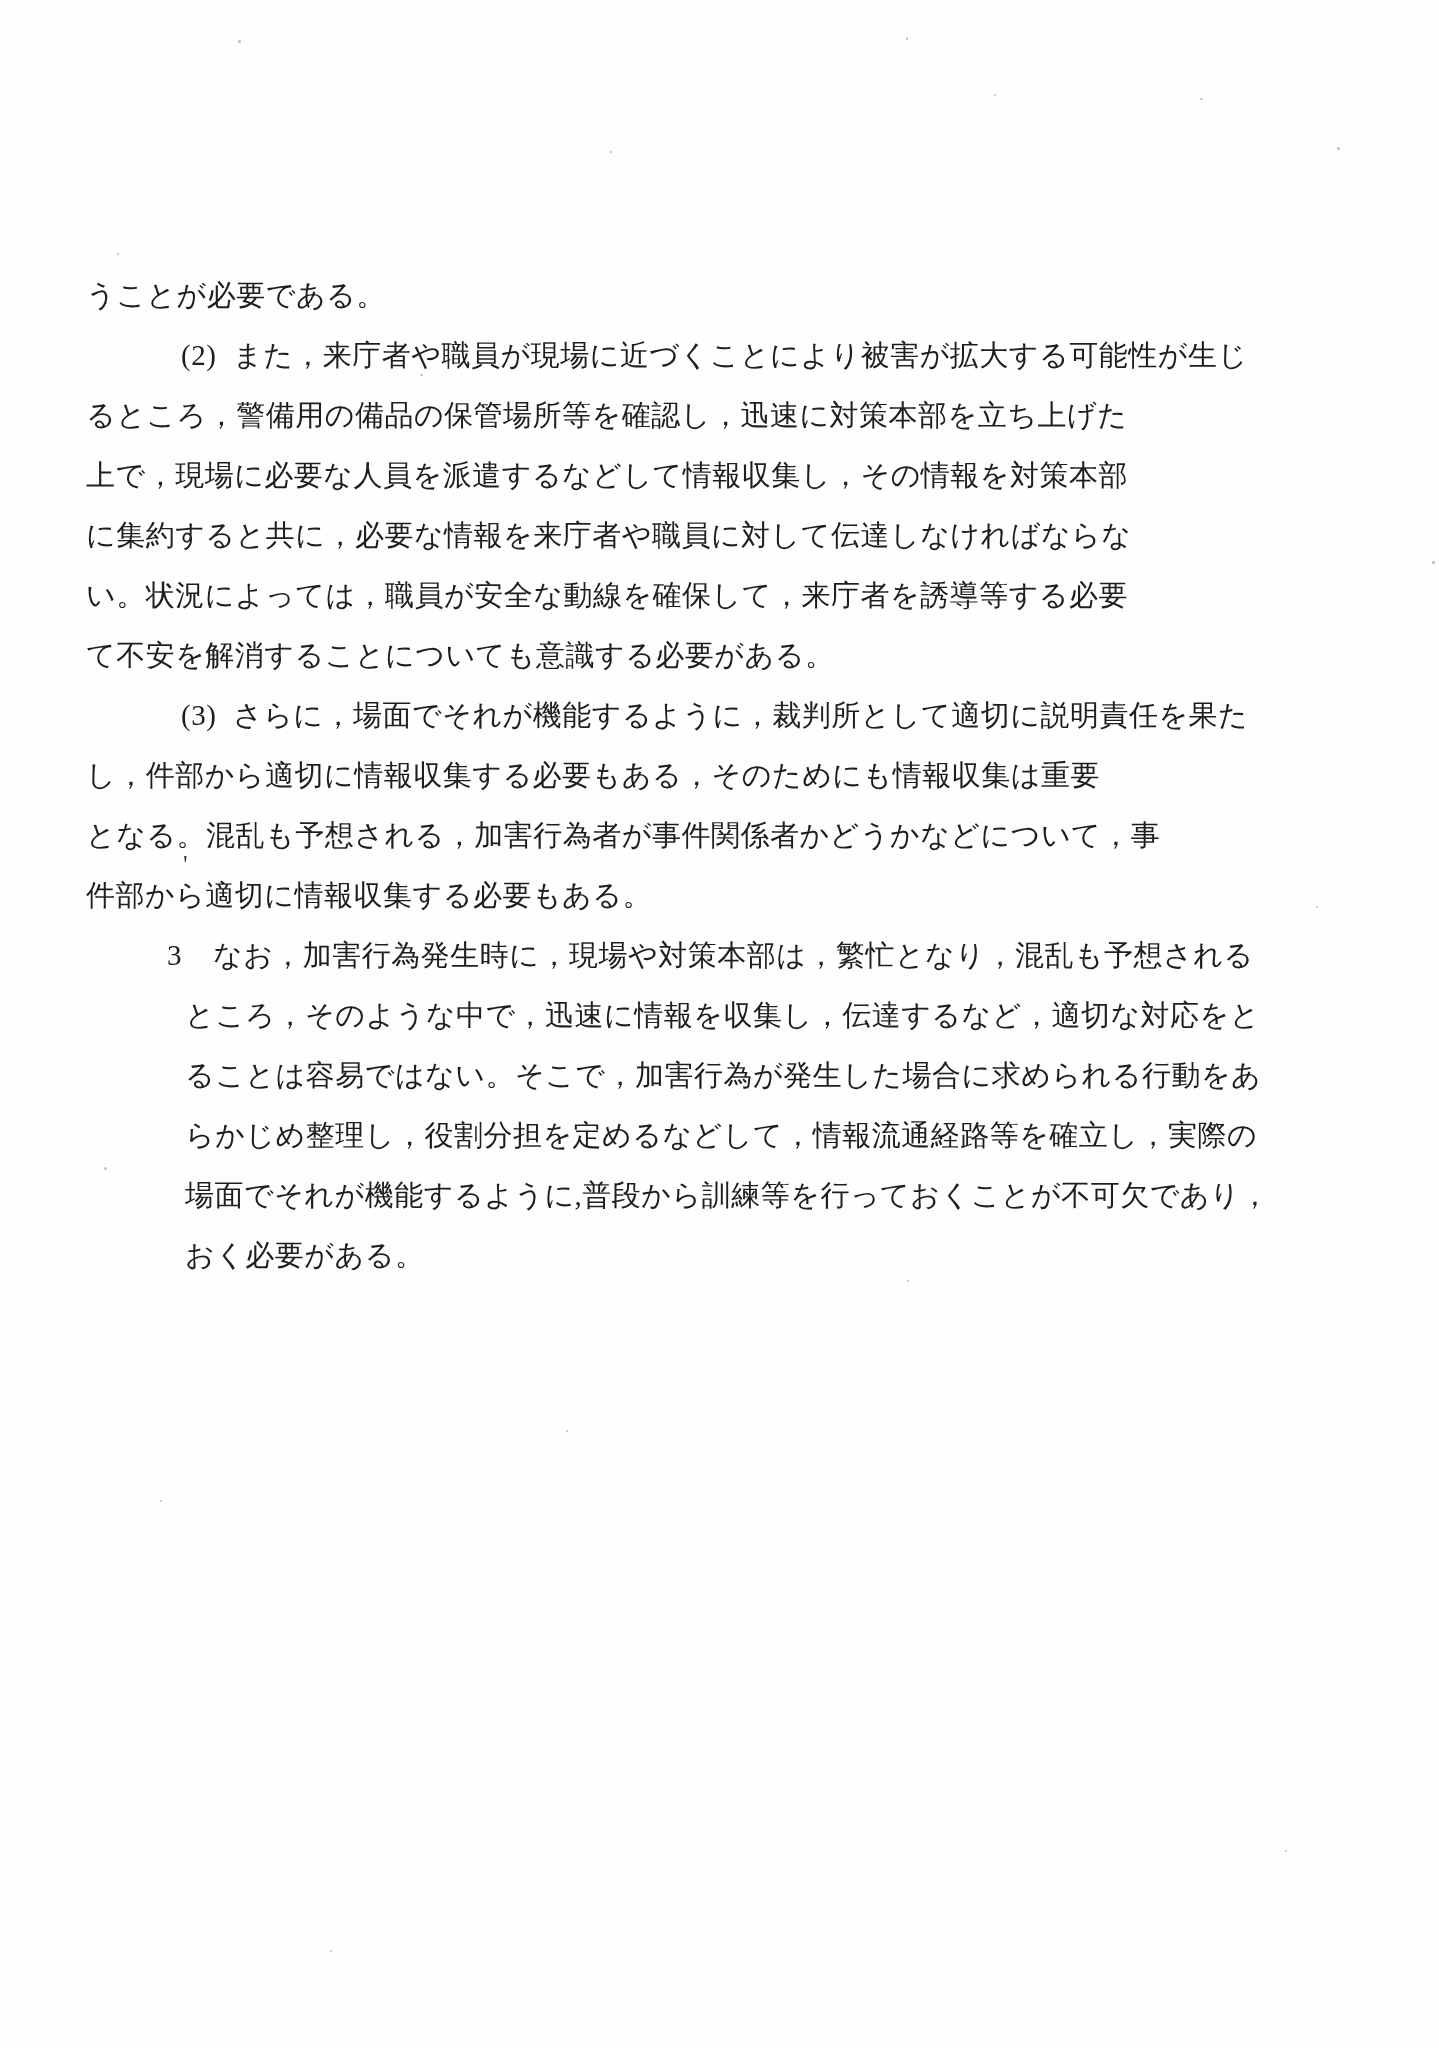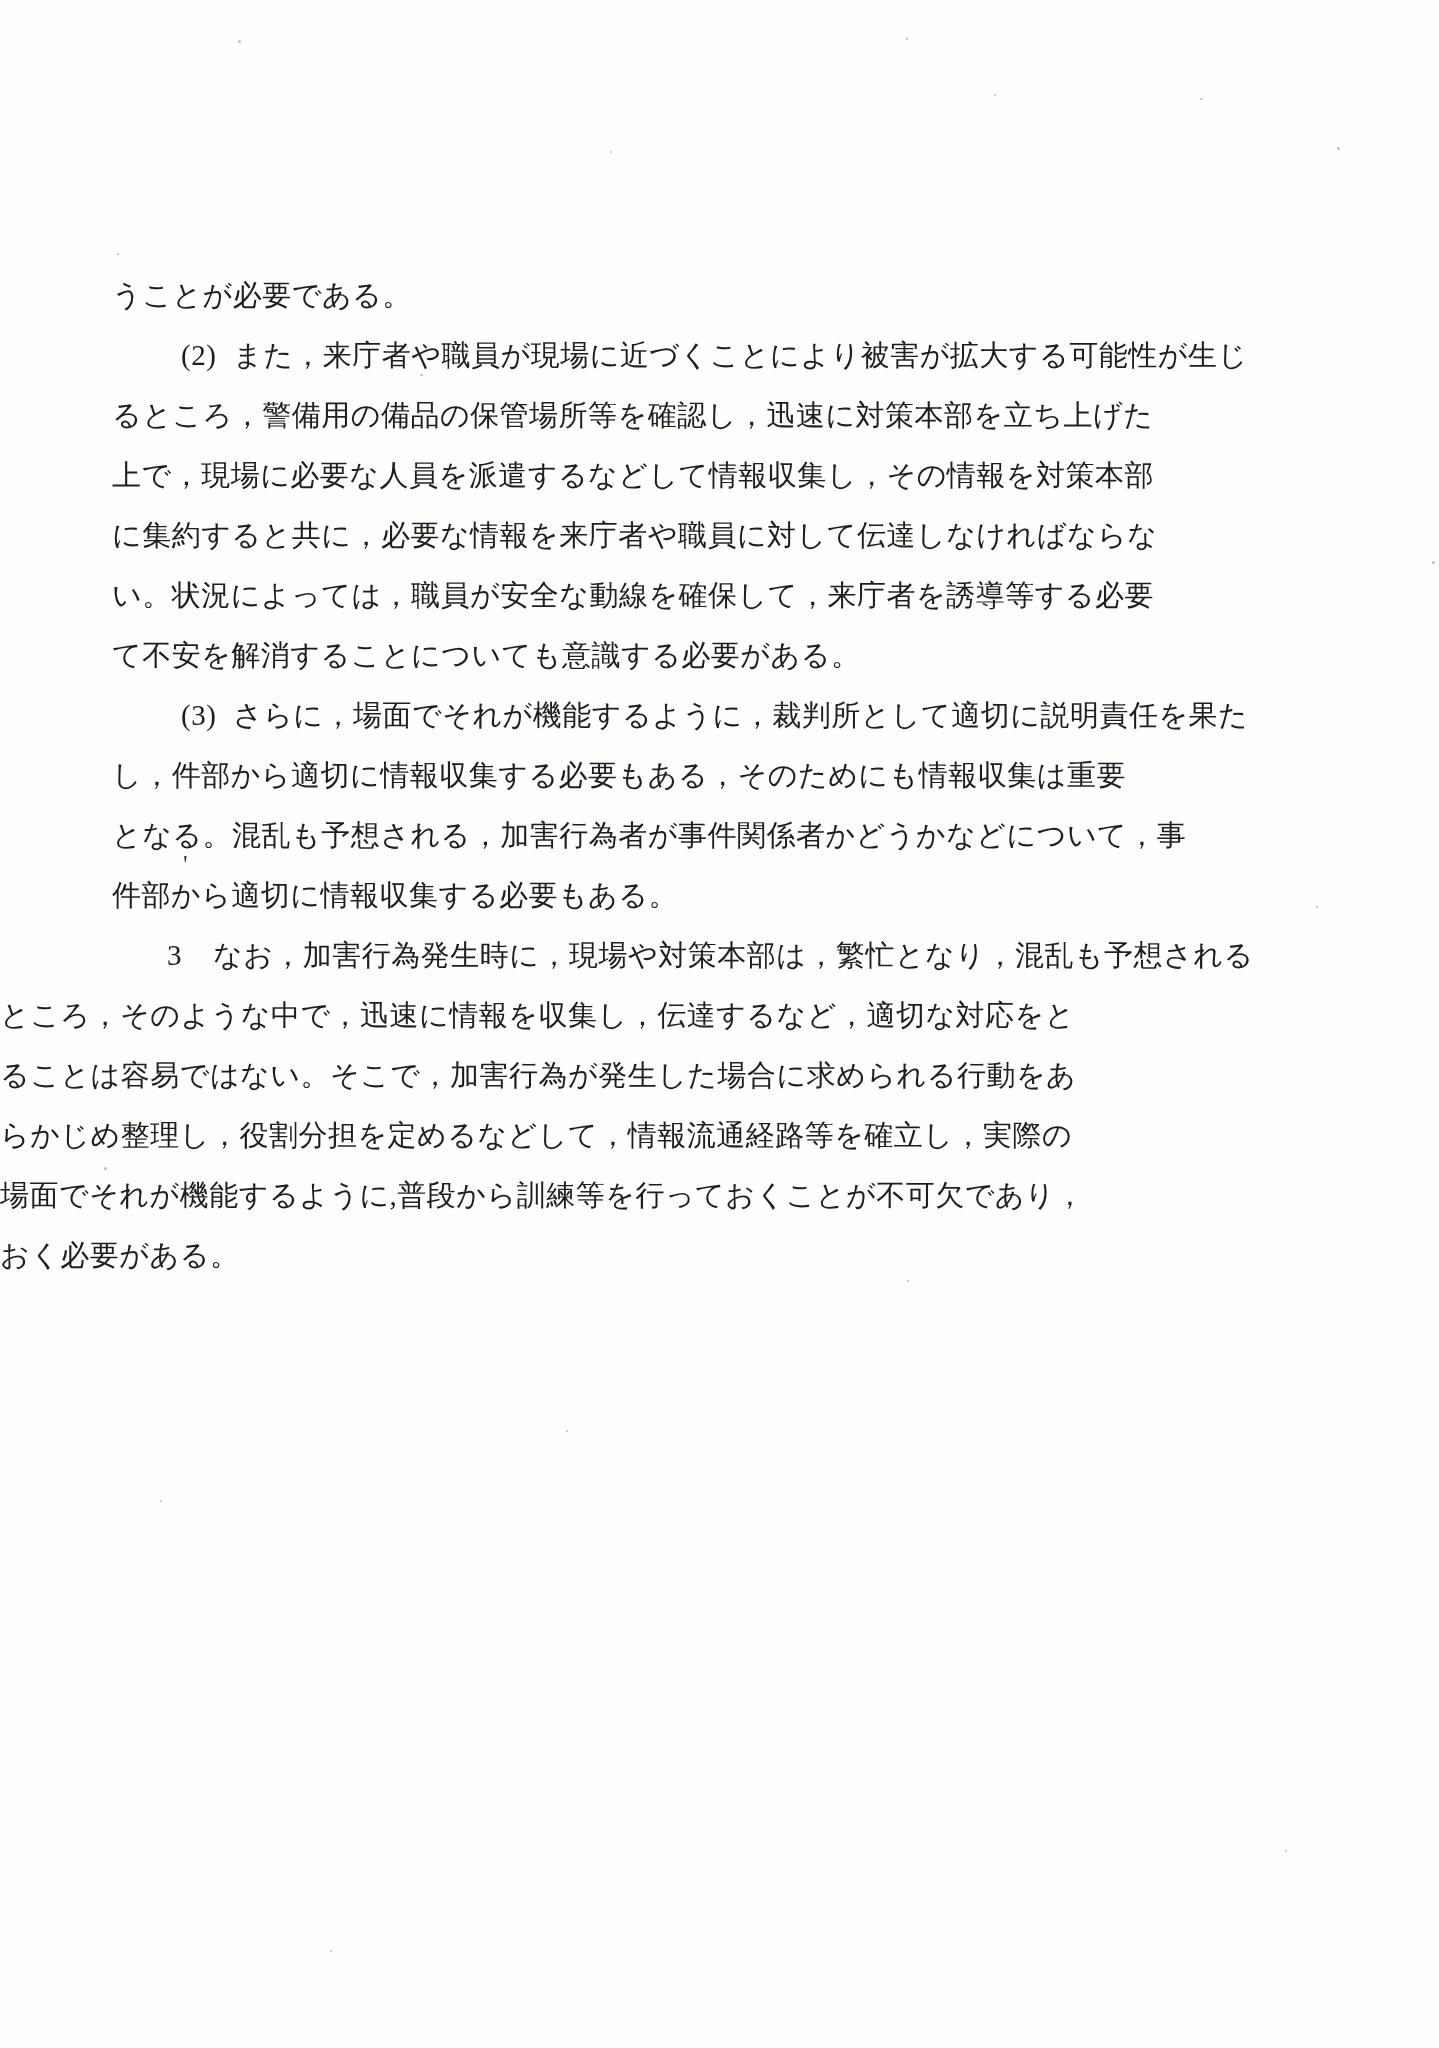--- a/index.html
+++ b/index.html
@@ -28,24 +28,24 @@
   .line {
     position: relative;
     height: 60px;
     line-height: 60px;
     font-size: 29px;
     letter-spacing: 0.5px;
     white-space: nowrap;
     color: #1e1e1e;
   }
   
-  .indent-cont   { padding-left: 112px; }  
+  .indent-cont   { padding-left: 86px; }  
   .indent-first2 { padding-left: 233px; }  
   .indent-sec    { padding-left: 213px; }  
-  .indent-secwrap{ }  
+  .indent-secwrap{ padding-left: 185px; }  
   .marker {
     position: absolute;
     top: 0;
     font-size: 29px;
     line-height: 60px;
   }
   .marker-paren { left: 181px; }
   .marker-num   { left: 167px; }
   .artifact {
     position: absolute;

